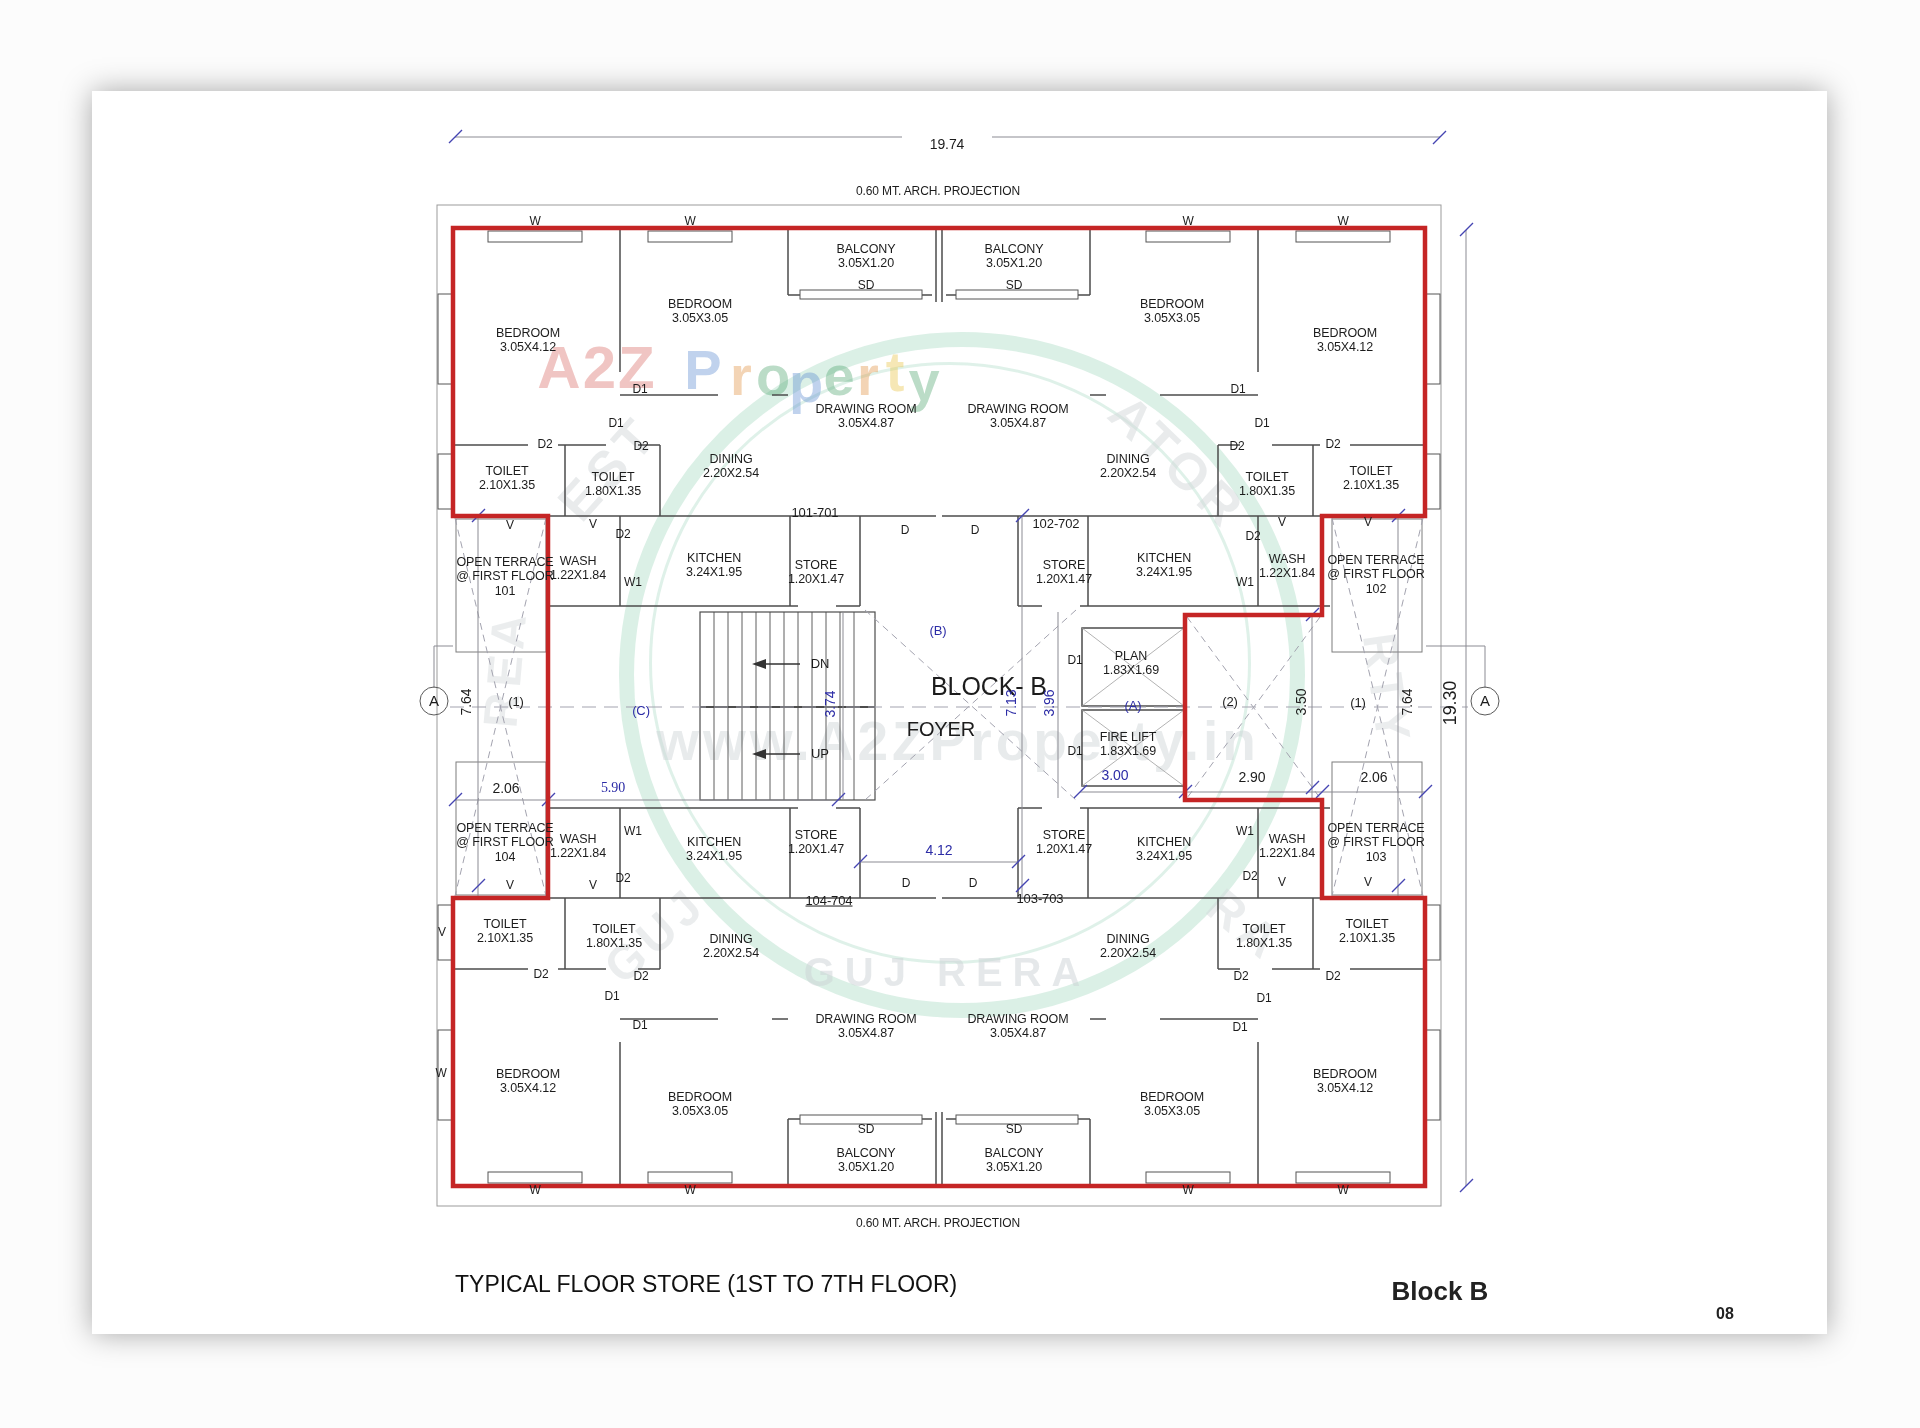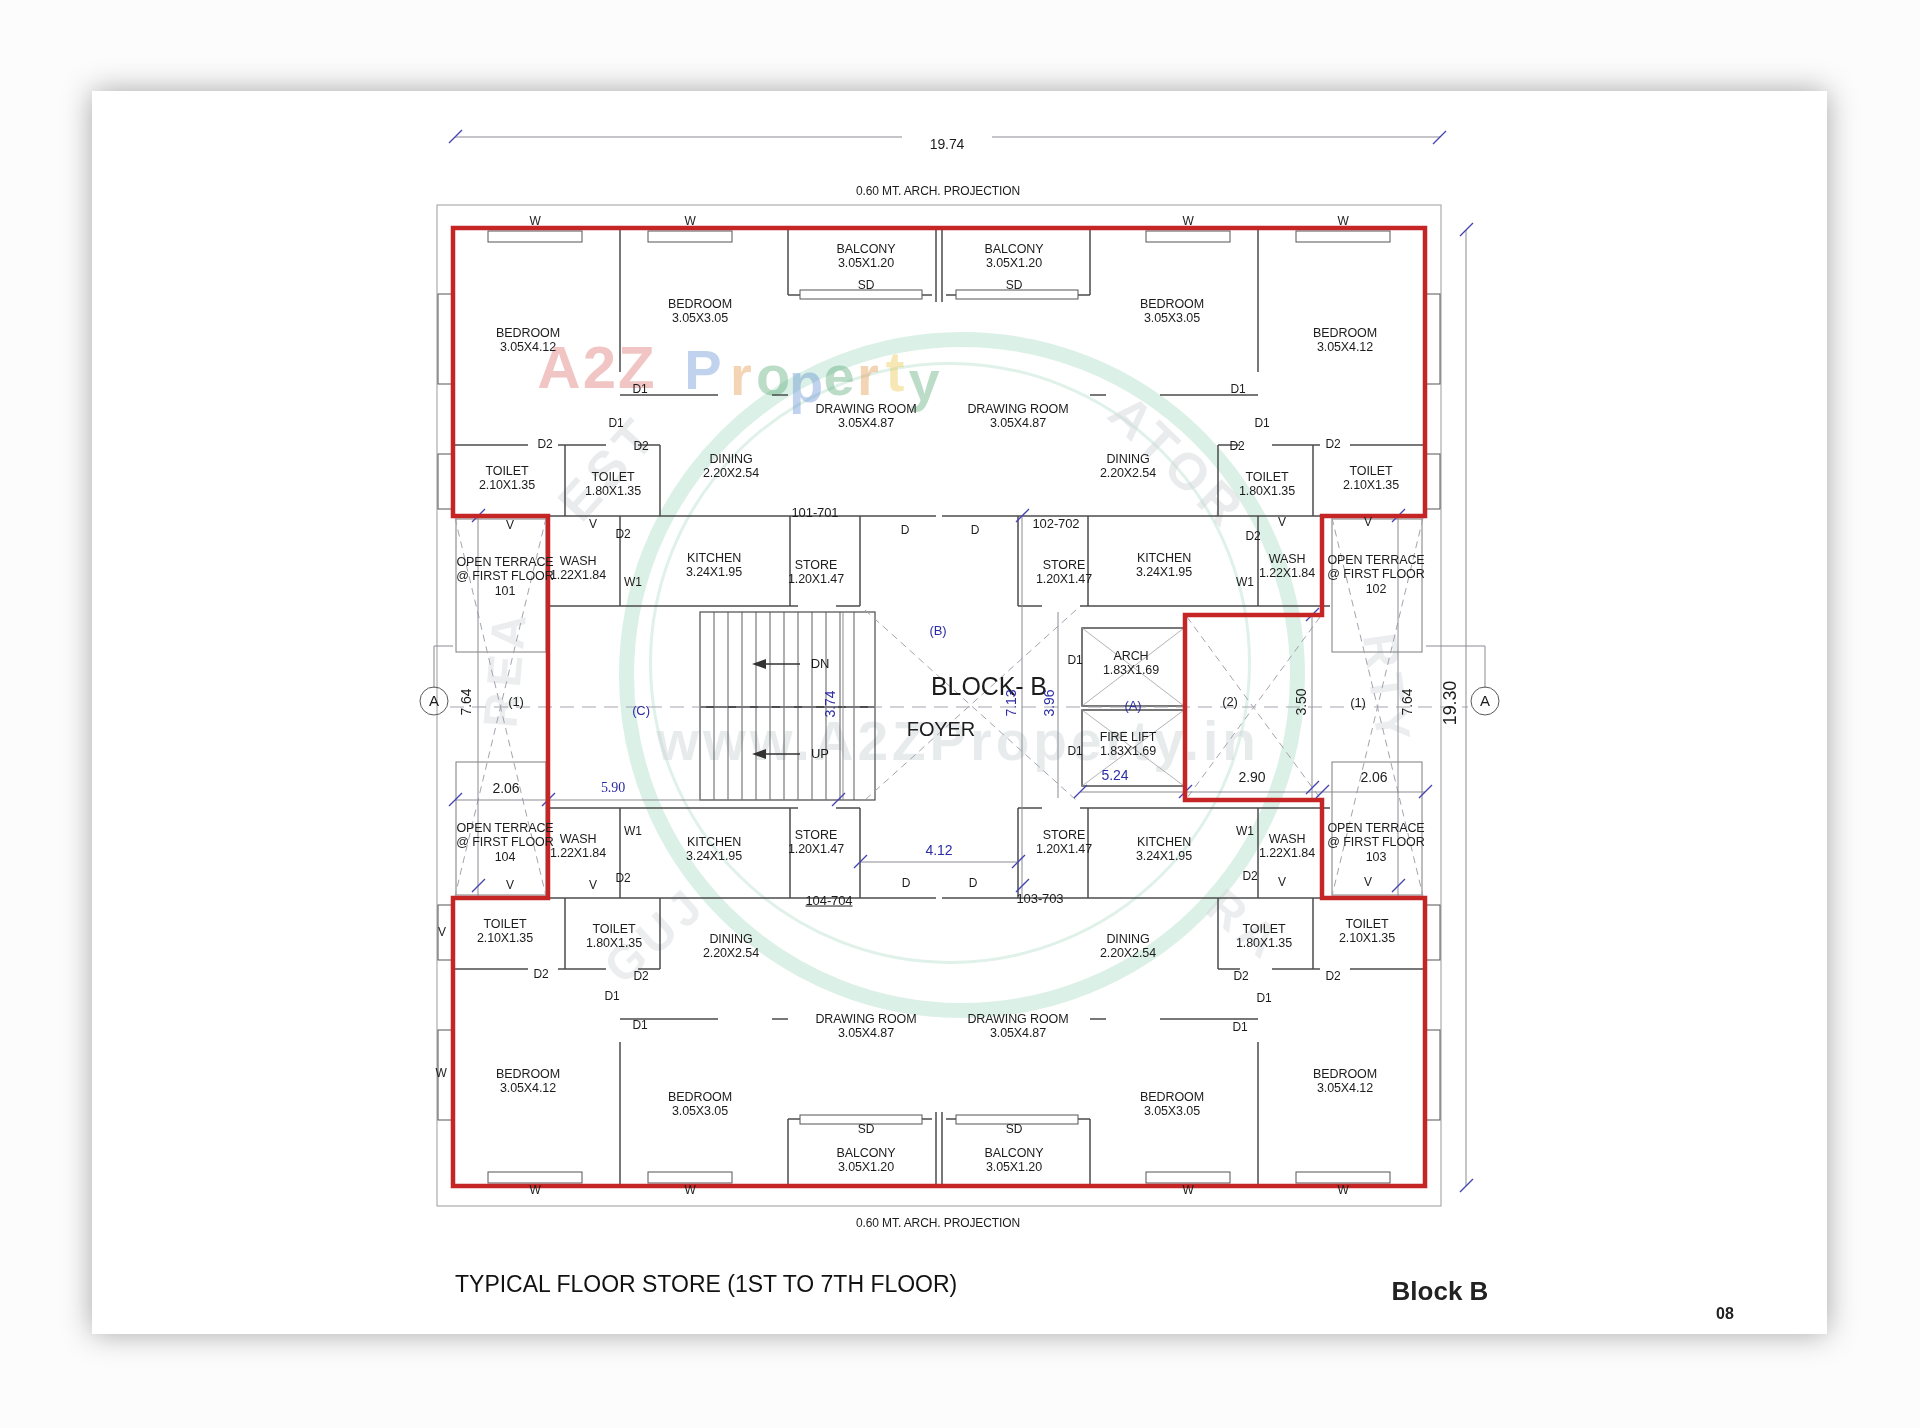--- a/index.html
+++ b/index.html
@@ -43,20 +43,21 @@
   <div class="wm c-red" style="left: 597px; top: 367px; font-size: 60px; opacity: 0.38; letter-spacing: 2px; transform: translate(-50%, -50%);">A2Z</div>
       <div class="wm c-pblue" style="left: 703px; top: 369px; font-size: 56px; opacity: 0.38; transform: translate(-50%, -50%);">P</div>
       <div class="wm c-porange" style="left: 741px; top: 375px; font-size: 56px; opacity: 0.38; transform: translate(-50%, -50%);">r</div>
       <div class="wm c-pgreen" style="left: 773px; top: 375px; font-size: 56px; opacity: 0.38; transform: translate(-50%, -50%);">o</div>
       <div class="wm c-pblue" style="left: 806px; top: 382px; font-size: 56px; opacity: 0.38; transform: translate(-50%, -50%);">p</div>
       <div class="wm c-pgreen" style="left: 839px; top: 375px; font-size: 56px; opacity: 0.38; transform: translate(-50%, -50%);">e</div>
       <div class="wm c-porange" style="left: 868px; top: 375px; font-size: 56px; opacity: 0.38; transform: translate(-50%, -50%);">r</div>
       <div class="wm c-pyellow" style="left: 895px; top: 371px; font-size: 56px; opacity: 0.38; transform: translate(-50%, -50%);">t</div>
       <div class="wm c-pgreen" style="left: 924px; top: 380px; font-size: 56px; opacity: 0.38; transform: translate(-50%, -50%);">y</div>
       <div class="wm c-gray" style="left: 958px; top: 741px; font-size: 55px; opacity: 0.45; letter-spacing: 4px; transform: translate(-50%, -50%);">www.A2ZProperty.in</div>
+      <div class="wm c-gray" style="left: 947px; top: 972px; font-size: 40px; opacity: 0.5; letter-spacing: 10px; transform: translate(-50%, -50%);">GUJ RERA</div>
       <div class="wm c-gray2" style="left: 608px; top: 468px; font-size: 52px; opacity: 0.5; letter-spacing: 6px; transform: translate(-50%, -50%) rotate(-48deg);">EST</div>
       <div class="wm c-gray2" style="left: 1178px; top: 462px; font-size: 52px; opacity: 0.5; letter-spacing: 6px; transform: translate(-50%, -50%) rotate(44deg);">ATOR</div>
       <div class="wm c-gray2" style="left: 505px; top: 668px; font-size: 48px; opacity: 0.45; letter-spacing: 6px; transform: translate(-50%, -50%) rotate(-85deg);">REA</div>
       <div class="wm c-gray2" style="left: 1387px; top: 690px; font-size: 48px; opacity: 0.45; letter-spacing: 6px; transform: translate(-50%, -50%) rotate(82deg);">RTY</div>
       <div class="wm c-gray2" style="left: 655px; top: 935px; font-size: 48px; opacity: 0.45; letter-spacing: 6px; transform: translate(-50%, -50%) rotate(-42deg);">GUJ</div>
       <div class="wm c-gray2" style="left: 1245px; top: 925px; font-size: 48px; opacity: 0.45; letter-spacing: 6px; transform: translate(-50%, -50%) rotate(40deg);">RA</div>
     </div>
 
   <svg class="plan-svg" viewBox="0 0 1920 1428" xmlns="http://www.w3.org/2000/svg">
 
@@ -272,38 +273,38 @@
       <div class="lbl" style="left: 612px; top: 997px; font-size: 12px; transform: translate(-50%, -50%);">D1</div>
       <div class="lbl" style="left: 640px; top: 1026px; font-size: 12px; transform: translate(-50%, -50%);">D1</div>
       <div class="lbl" style="left: 1245px; top: 832px; font-size: 12px; transform: translate(-50%, -50%);">W1</div>
       <div class="lbl" style="left: 1250px; top: 877px; font-size: 12px; transform: translate(-50%, -50%);">D2</div>
       <div class="lbl" style="left: 1282px; top: 883px; font-size: 12px; transform: translate(-50%, -50%);">V</div>
       <div class="lbl" style="left: 1368px; top: 883px; font-size: 12px; transform: translate(-50%, -50%);">V</div>
       <div class="lbl" style="left: 1241px; top: 977px; font-size: 12px; transform: translate(-50%, -50%);">D2</div>
       <div class="lbl" style="left: 1333px; top: 977px; font-size: 12px; transform: translate(-50%, -50%);">D2</div>
       <div class="lbl" style="left: 1264px; top: 999px; font-size: 12px; transform: translate(-50%, -50%);">D1</div>
       <div class="lbl" style="left: 1240px; top: 1028px; font-size: 12px; transform: translate(-50%, -50%);">D1</div>
-      <div class="lbl" style="left: 1131px; top: 663px; transform: translate(-50%, -50%);">ARCH
+      <div class="lbl" style="left: 1131px; top: 663px; transform: translate(-50%, -50%);">PLAN
 1.83X1.69</div>
       <div class="lbl" style="left: 1128px; top: 744px; transform: translate(-50%, -50%);">FIRE LIFT
 1.83X1.69</div>
       <div class="lbl" style="left: 1075px; top: 661px; font-size: 12px; transform: translate(-50%, -50%);">D1</div>
       <div class="lbl" style="left: 1075px; top: 752px; font-size: 12px; transform: translate(-50%, -50%);">D1</div>
       <div class="lbl" style="left: 941px; top: 686px; font-size: 25px; transform: translate(-50%, -50%); margin-left: 48px;">BLOCK- B</div>
       <div class="lbl" style="left: 941px; top: 729px; font-size: 20px; transform: translate(-50%, -50%);">FOYER</div>
       <div class="lbl" style="left: 820px; top: 664px; font-size: 13px; transform: translate(-50%, -50%);">DN</div>
       <div class="lbl" style="left: 820px; top: 754px; font-size: 13px; transform: translate(-50%, -50%);">UP</div>
       <div class="lbl c-blue" style="left: 938px; top: 631px; font-size: 13px; transform: translate(-50%, -50%);">(B)</div>
       <div class="lbl c-blue" style="left: 641px; top: 711px; font-size: 13px; transform: translate(-50%, -50%);">(C)</div>
       <div class="lbl c-blue" style="left: 1133px; top: 706px; font-size: 13px; transform: translate(-50%, -50%);">(A)</div>
       <div class="lbl c-blue" style="left: 830px; top: 704px; font-size: 14px; transform: translate(-50%, -50%) rotate(-90deg);">3.74</div>
       <div class="lbl c-blue" style="left: 1011px; top: 703px; font-size: 14px; transform: translate(-50%, -50%) rotate(-90deg);">7.13</div>
       <div class="lbl c-blue" style="left: 1049px; top: 703px; font-size: 14px; transform: translate(-50%, -50%) rotate(-90deg);">3.96</div>
       <div class="lbl c-blue" style="left: 613px; top: 788px; font-size: 14px; transform: translate(-50%, -50%); font-family: Liberation Serif, serif;">5.90</div>
-      <div class="lbl c-blue" style="left: 1115px; top: 775px; font-size: 14px; transform: translate(-50%, -50%);">5.24</div>
+      <div class="lbl c-blue" style="left: 1115px; top: 775px; font-size: 14px; transform: translate(-50%, -50%);">3.00</div>
       <div class="lbl c-blue" style="left: 939px; top: 850px; font-size: 14px; transform: translate(-50%, -50%);">4.12</div>
       <div class="lbl" style="left: 506px; top: 788px; font-size: 14px; transform: translate(-50%, -50%);">2.06</div>
       <div class="lbl" style="left: 1252px; top: 777px; font-size: 14px; transform: translate(-50%, -50%);">2.90</div>
       <div class="lbl" style="left: 1374px; top: 777px; font-size: 14px; transform: translate(-50%, -50%);">2.06</div>
       <div class="lbl" style="left: 516px; top: 702px; font-size: 13px; transform: translate(-50%, -50%);">(1)</div>
       <div class="lbl" style="left: 466px; top: 702px; font-size: 14px; transform: translate(-50%, -50%) rotate(-90deg);">7.64</div>
       <div class="lbl" style="left: 1230px; top: 702px; font-size: 13px; transform: translate(-50%, -50%);">(2)</div>
       <div class="lbl" style="left: 1301px; top: 702px; font-size: 14px; transform: translate(-50%, -50%) rotate(-90deg);">3.50</div>
       <div class="lbl" style="left: 1358px; top: 703px; font-size: 13px; transform: translate(-50%, -50%);">(1)</div>
       <div class="lbl" style="left: 1407px; top: 702px; font-size: 14px; transform: translate(-50%, -50%) rotate(-90deg);">7.64</div>

